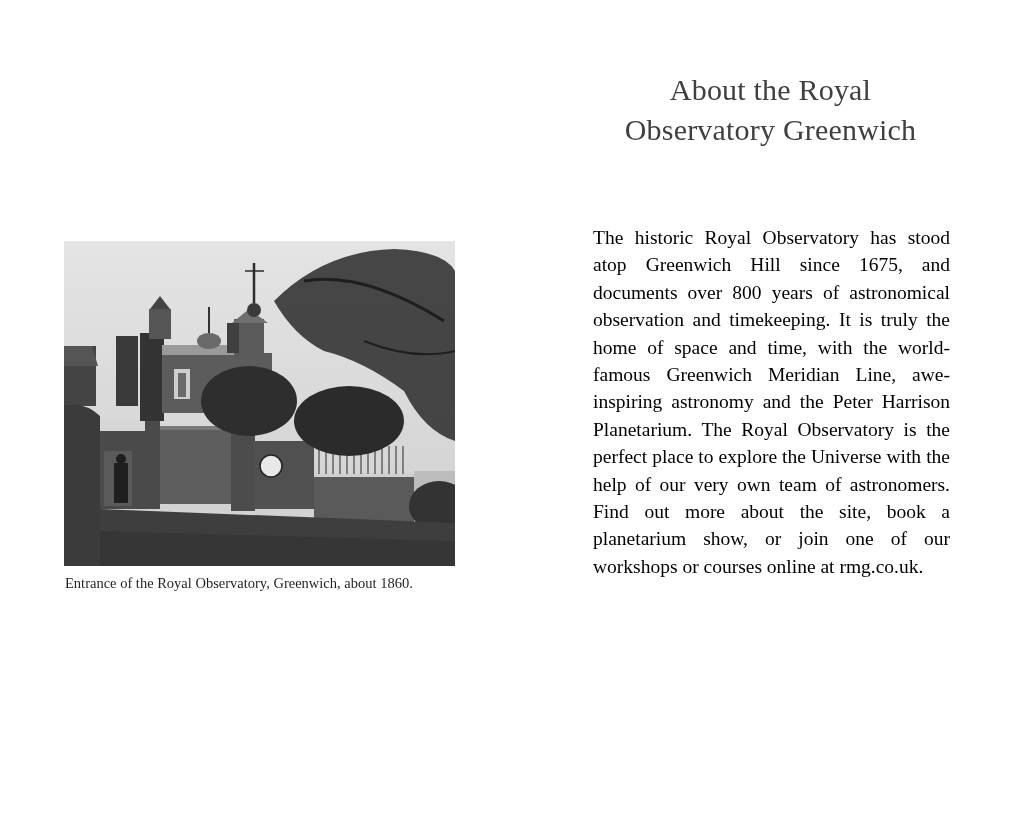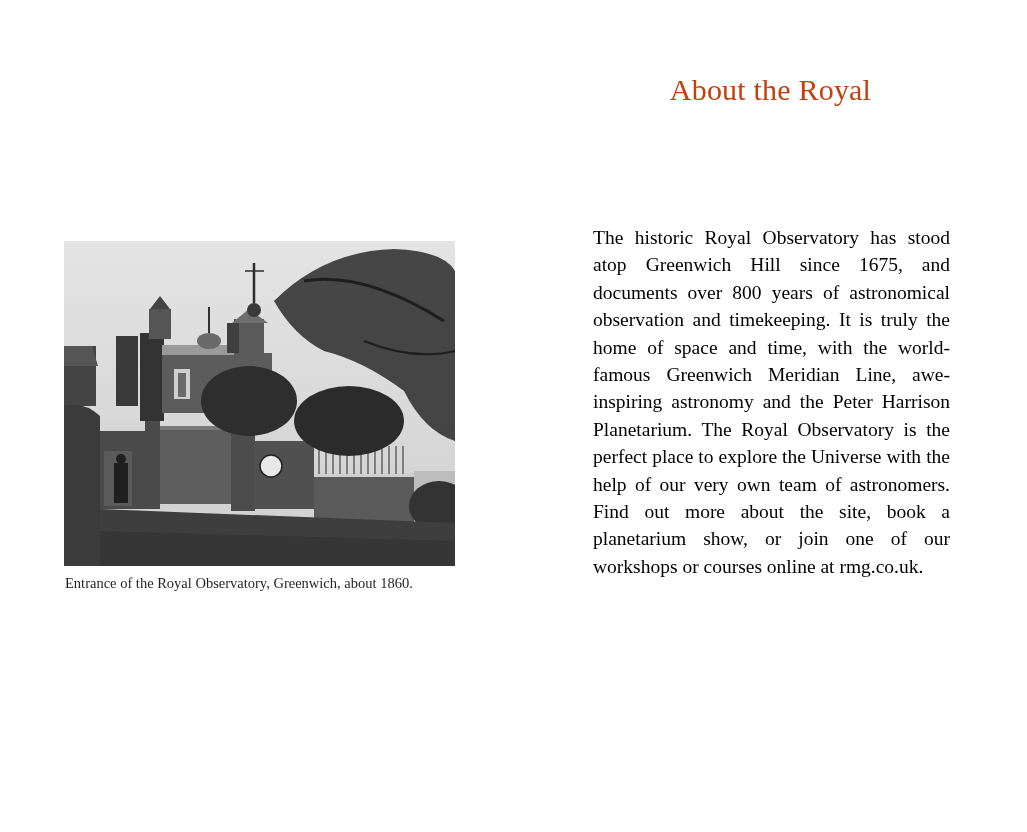--- a/index.html
+++ b/index.html
@@ -44,21 +44,21 @@
       font-family: Liberation Serif, serif;
     }
     .title {
       position: absolute;
       left: 80px; top: 70px;
       width: 355px;
       text-align: center;
       font-size: 30px;
       line-height: 40px;
       font-weight: normal;
-      color: #c2410c;
+      color: #404040;
       margin: 0;
       letter-spacing: 0.2px;
     }
     .body-text {
       position: absolute;
       left: 80px; top: 224px;
       width: 357px;
       font-size: 19.5px;
       line-height: 27.4px;
       text-align: justify;
@@ -153,15 +153,16 @@
       <path d="M36 268 L391 282 L391 325 L36 325 Z" fill="#3e3e3e"></path>
       <path d="M36 290 L391 300 L391 325 L36 325 Z" fill="#363636"></path>
     </svg>
   </div>
   <div class="caption">Entrance of the Royal Observatory, Greenwich, about 1860.</div>
 </div>
 
 <div class="page-right">
   <h1 class="title">
     <span>About the Royal</span><br>
+    <span>Observatory Greenwich</span>
   </h1>
   <p class="body-text">The historic Royal Observatory has stood atop Greenwich Hill since 1675, and documents over 800 years of astronomical observation and timekeeping. It is truly the home of space and time, with the world-famous Greenwich Meridian Line, awe-inspiring astronomy and the Peter Harrison Planetarium. The Royal Observatory is the perfect place to explore the Universe with the help of our very own team of astronomers. Find out more about the site, book a planetarium show, or join one of our workshops or courses online at rmg.co.uk.</p>
 </div>
 
 </body></html>

